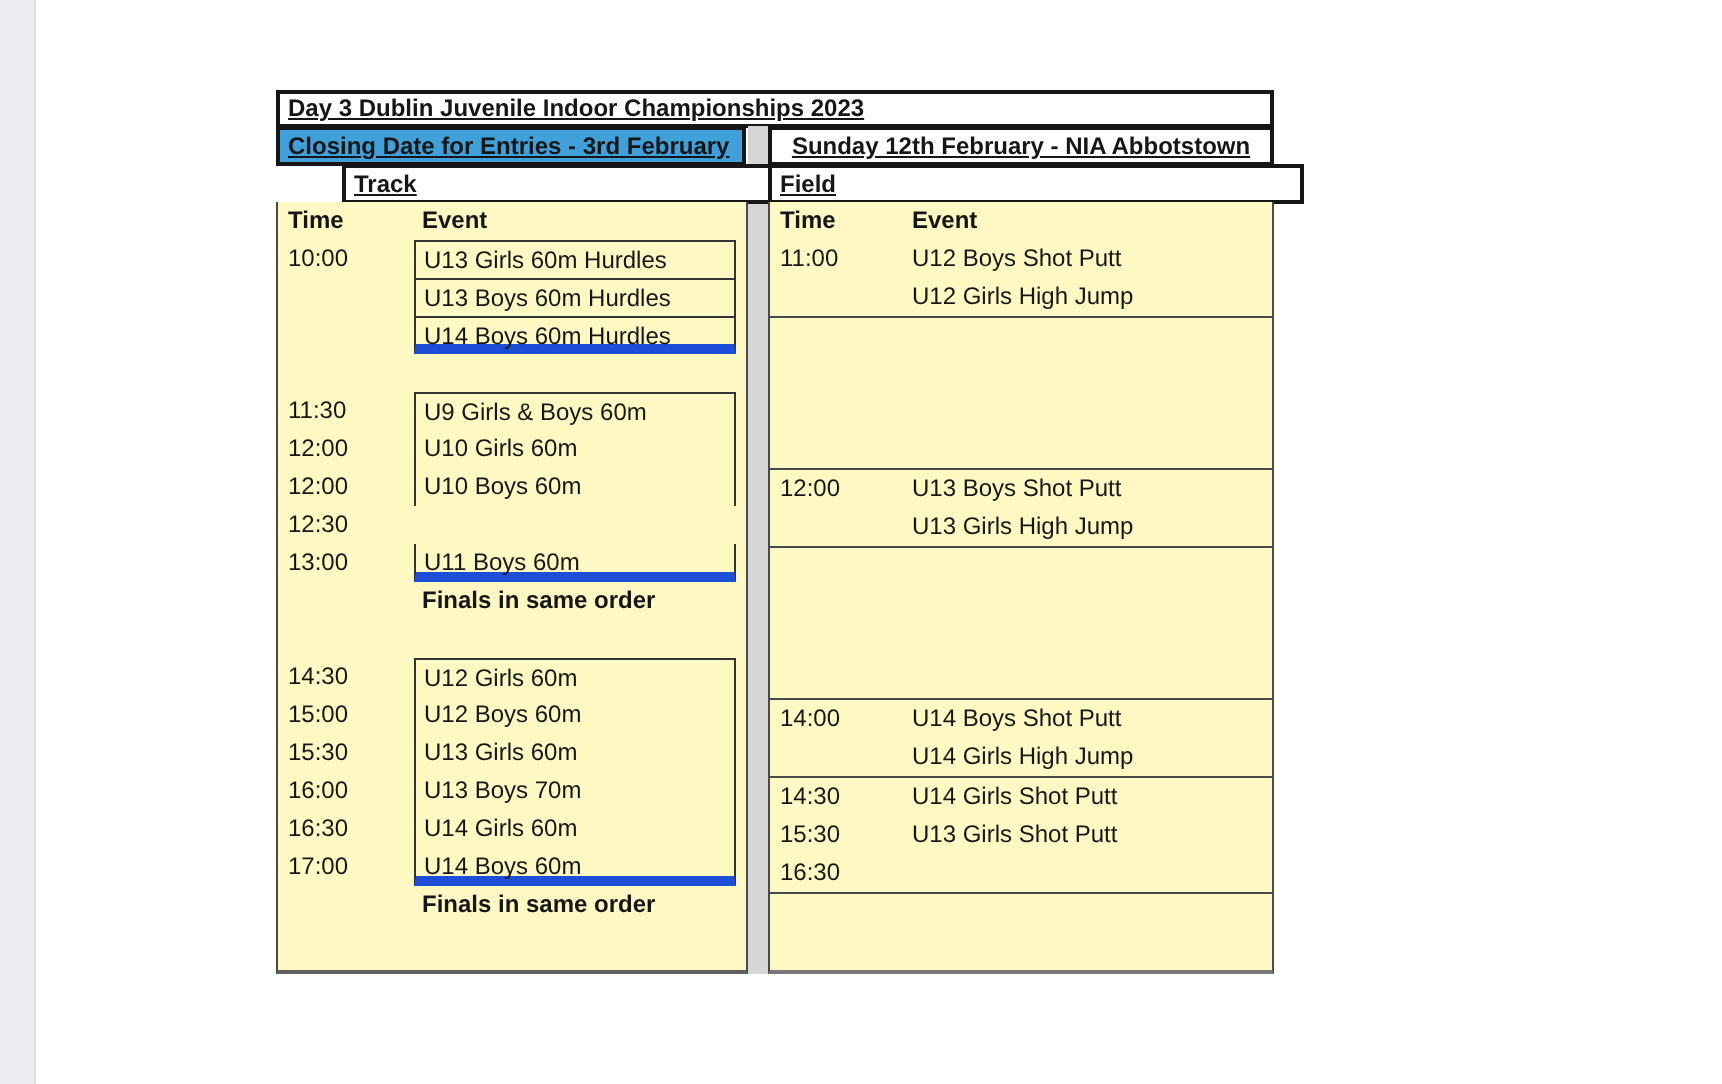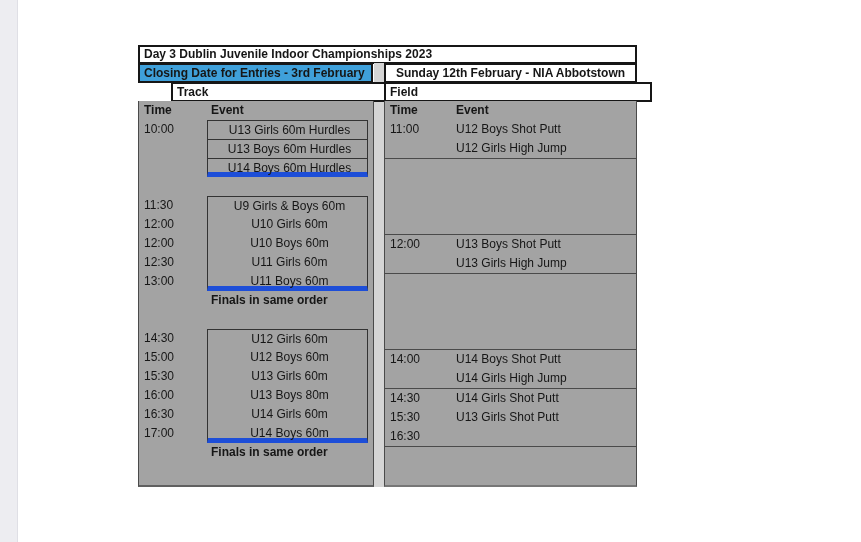--- a/index.html
+++ b/index.html
@@ -5,44 +5,44 @@
   html,body{margin:0;padding:0;background:#fff;}
   .screen{
     position:relative;width:861px;height:542px;background:#ffffff;
     font-family:"Liberation Sans",sans-serif;font-size:12px;color:#161616;
     overflow:hidden;
   }
   .left-margin{
     position:absolute;left:0;top:0;width:17px;height:542px;
     background:#ededf1;border-right:1px solid #dfdfe5;
   }
-  .cell{box-sizing:border-box;position:absolute;background:#fff;}
+  .cell{box-sizing:border-box;position:absolute;background:#fff;text-decoration:underline;}
   .thick{border:2px solid #161616;}
   .bold{font-weight:bold;}
   .title-row{left:138px;top:45px;width:499px;height:19px;line-height:15px;padding-left:4px;}
   .closing-cell{left:138px;top:63px;width:235px;height:20px;line-height:16px;padding-left:4px;background:#3fa0da;}
   .sunday-cell{left:384px;top:63px;width:253px;height:20px;line-height:16px;text-align:center;}
   .track-cell{left:138px;top:82px;width:235px;height:20px;line-height:16px;padding-left:4px;margin-left:33px;}
   .field-cell{left:384px;top:82px;width:268px;height:20px;line-height:16px;padding-left:4px;}
   .gray-gap{position:absolute;left:374px;top:63px;width:10px;height:424px;background:#d5d5d5;}
   .body-col{
-    box-sizing:border-box;position:absolute;top:101px;height:386px;background:#a3a3a3;overflow:hidden;
+    box-sizing:border-box;position:absolute;top:101px;height:386px;background:#fef9c3;overflow:hidden;
   }
   .track-body{left:138px;width:236px;border-left:1px solid #4a4a4a;border-right:1px solid #4a4a4a;border-bottom:2px solid #606060;}
   .field-body{left:384px;width:253px;border-left:1px solid #4a4a4a;border-right:1px solid #4a4a4a;border-bottom:2px solid #777;}
   .hdr-row{position:relative;height:19px;line-height:19px;font-weight:bold;}
   .trow{position:relative;height:19px;line-height:19px;}
   .time-cell{position:absolute;left:5px;top:0;white-space:nowrap;}
   .evt-plain{position:absolute;left:68px;top:0;padding-left:4px;white-space:nowrap;}
   .f-evt{position:absolute;left:71px;top:0;white-space:nowrap;}
   .f-time{position:absolute;left:5px;top:0;white-space:nowrap;}
   
   .evt-box{
     box-sizing:border-box;position:absolute;left:68px;top:0;width:161px;height:19px;
-    padding-left:4px;border-left:1px solid #333;border-right:1px solid #333;white-space:nowrap;text-align:center;
+    padding-left:4px;border-left:1px solid #333;border-right:1px solid #333;white-space:nowrap;
   }
   .evt-box.top{border-top:1px solid #333;}
   .evt-box.bottom{border-bottom:5px solid #1d4ed8;}
   .note-row .evt-plain{font-weight:bold;}
   .spacer{height:19px;}
   .fblock{box-sizing:border-box;border-top:1px solid #4a4a4a;}
   .fblock.first{border-top:none;text-align:center;}
 </style>
 </head>
 <body>
@@ -89,21 +89,20 @@
         <div class="trow">
           <div class="time-cell">12:00</div>
           <div class="evt-box">U10 Girls 60m</div>
         </div>
         <div class="trow">
           <div class="time-cell">12:00</div>
           <div class="evt-box">U10 Boys 60m</div>
         </div>
         <div class="trow">
           <div class="time-cell">12:30</div>
-          <div class="evt-box">U11 Girls 60m</div>
         </div>
         <div class="trow">
           <div class="time-cell">13:00</div>
           <div class="evt-box bottom">U11 Boys 60m</div>
         </div>
         <div class="trow note-row">
           <div class="evt-plain">Finals in same order</div>
         </div>
         <div class="spacer"></div>
         <div class="trow">
@@ -113,21 +112,21 @@
         <div class="trow">
           <div class="time-cell">15:00</div>
           <div class="evt-box">U12 Boys 60m</div>
         </div>
         <div class="trow">
           <div class="time-cell">15:30</div>
           <div class="evt-box">U13 Girls 60m</div>
         </div>
         <div class="trow">
           <div class="time-cell">16:00</div>
-          <div class="evt-box">U13 Boys 80m</div>
+          <div class="evt-box">U13 Boys 70m</div>
         </div>
         <div class="trow">
           <div class="time-cell">16:30</div>
           <div class="evt-box">U14 Girls 60m</div>
         </div>
         <div class="trow">
           <div class="time-cell">17:00</div>
           <div class="evt-box bottom">U14 Boys 60m</div>
         </div>
         <div class="trow note-row">

